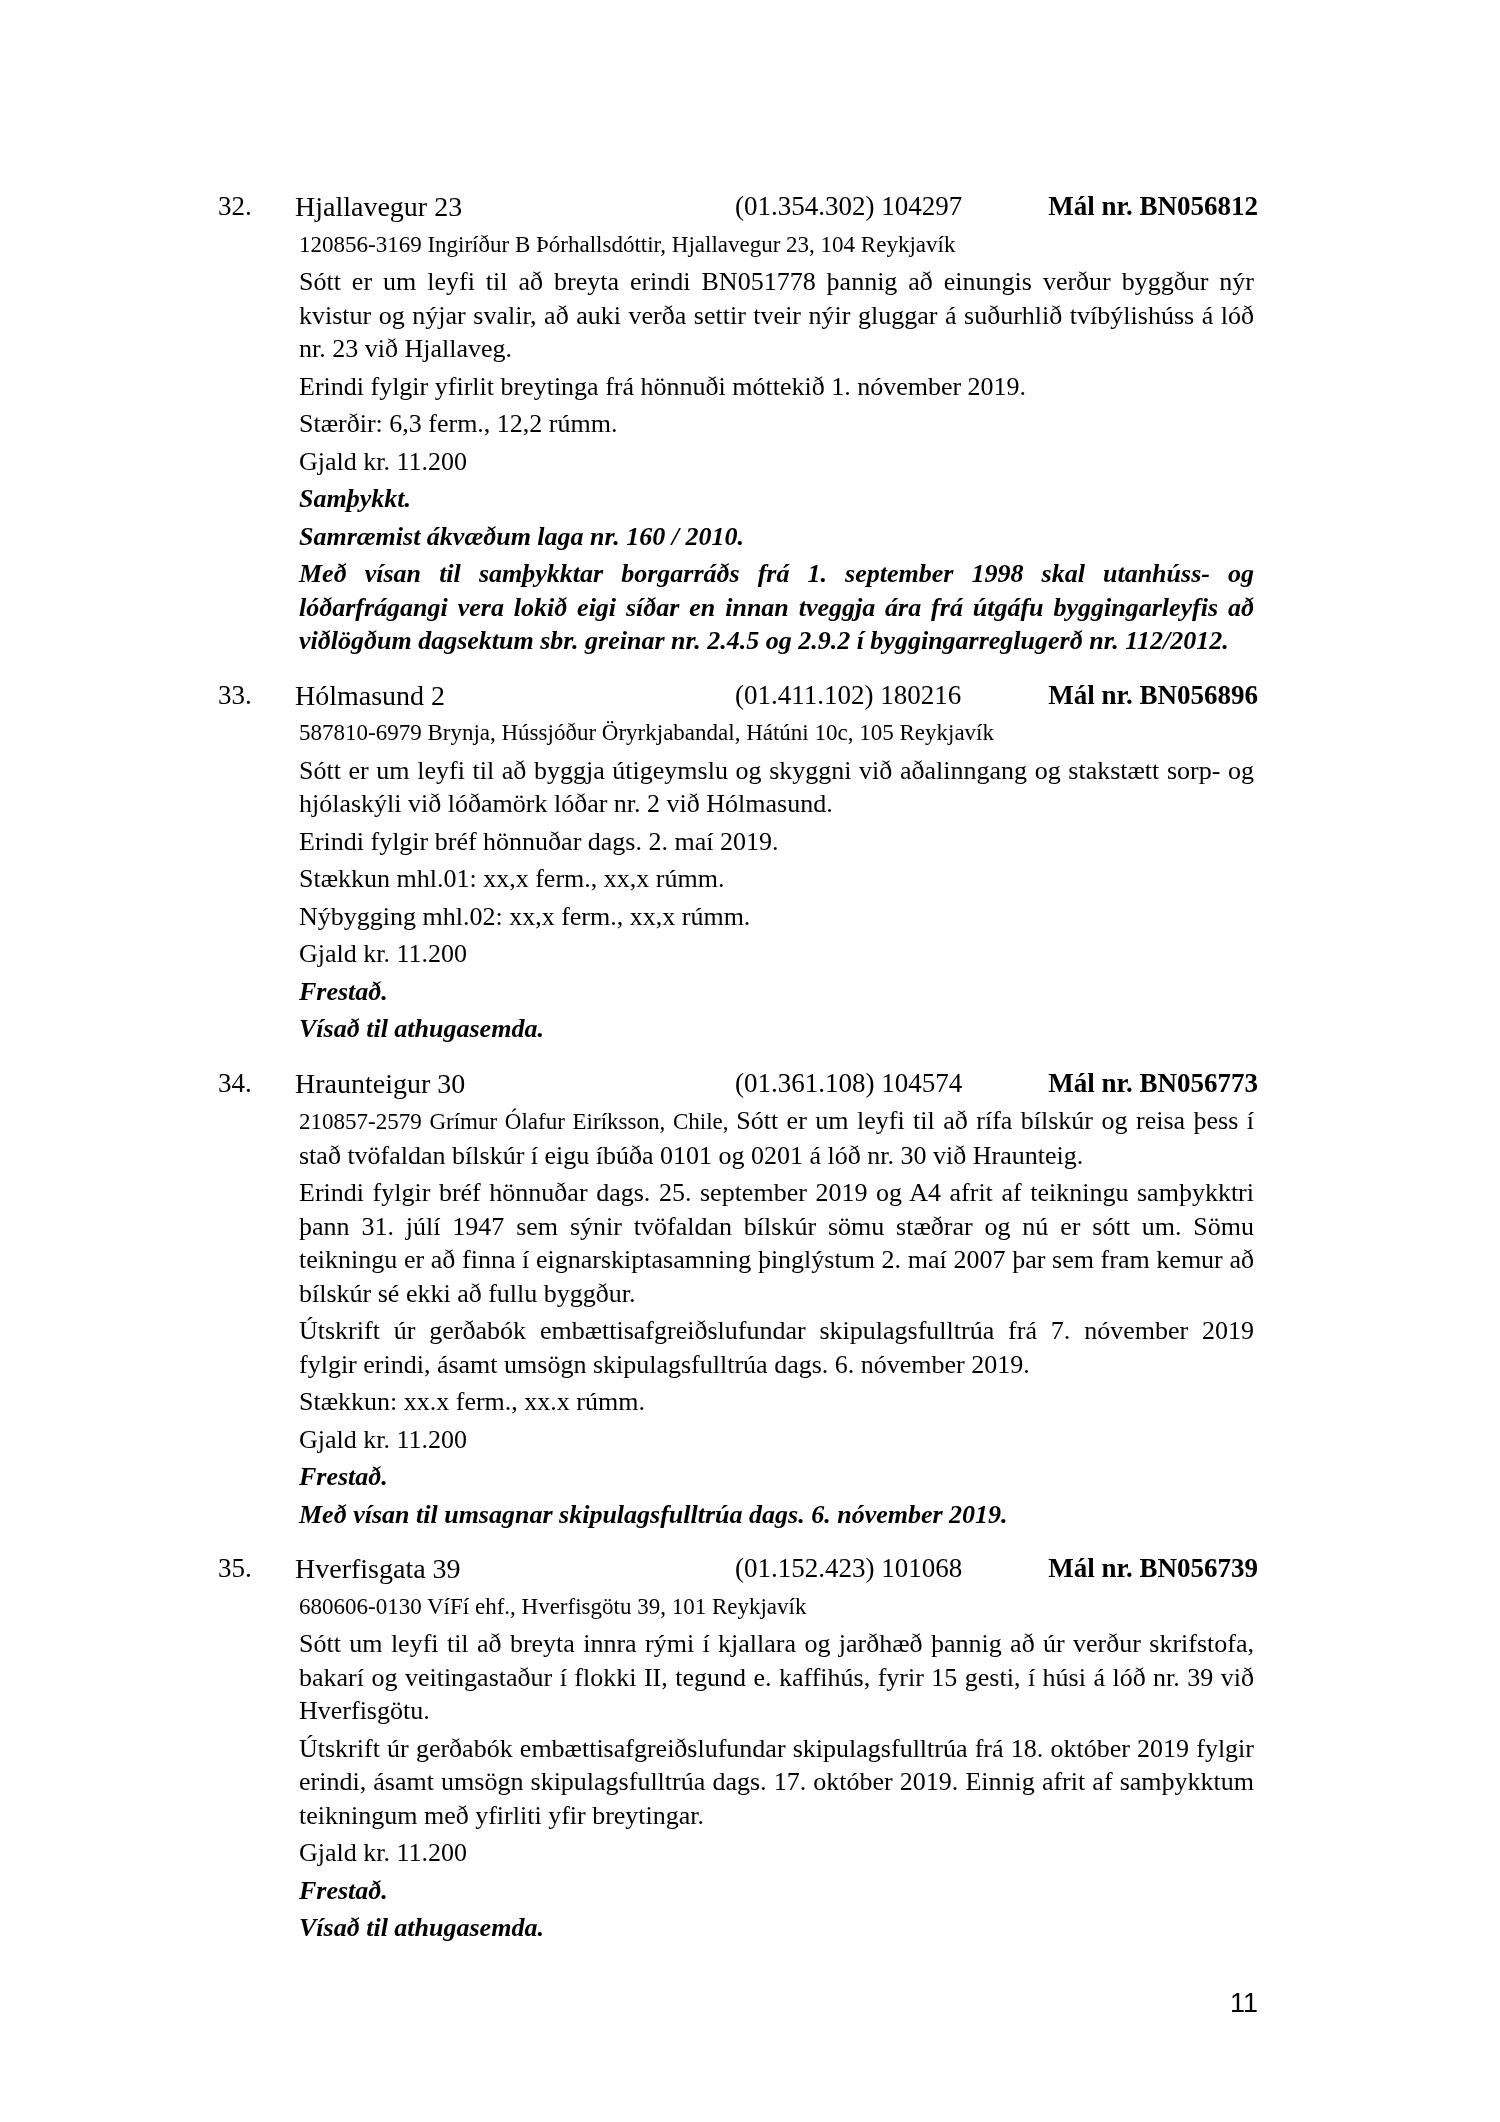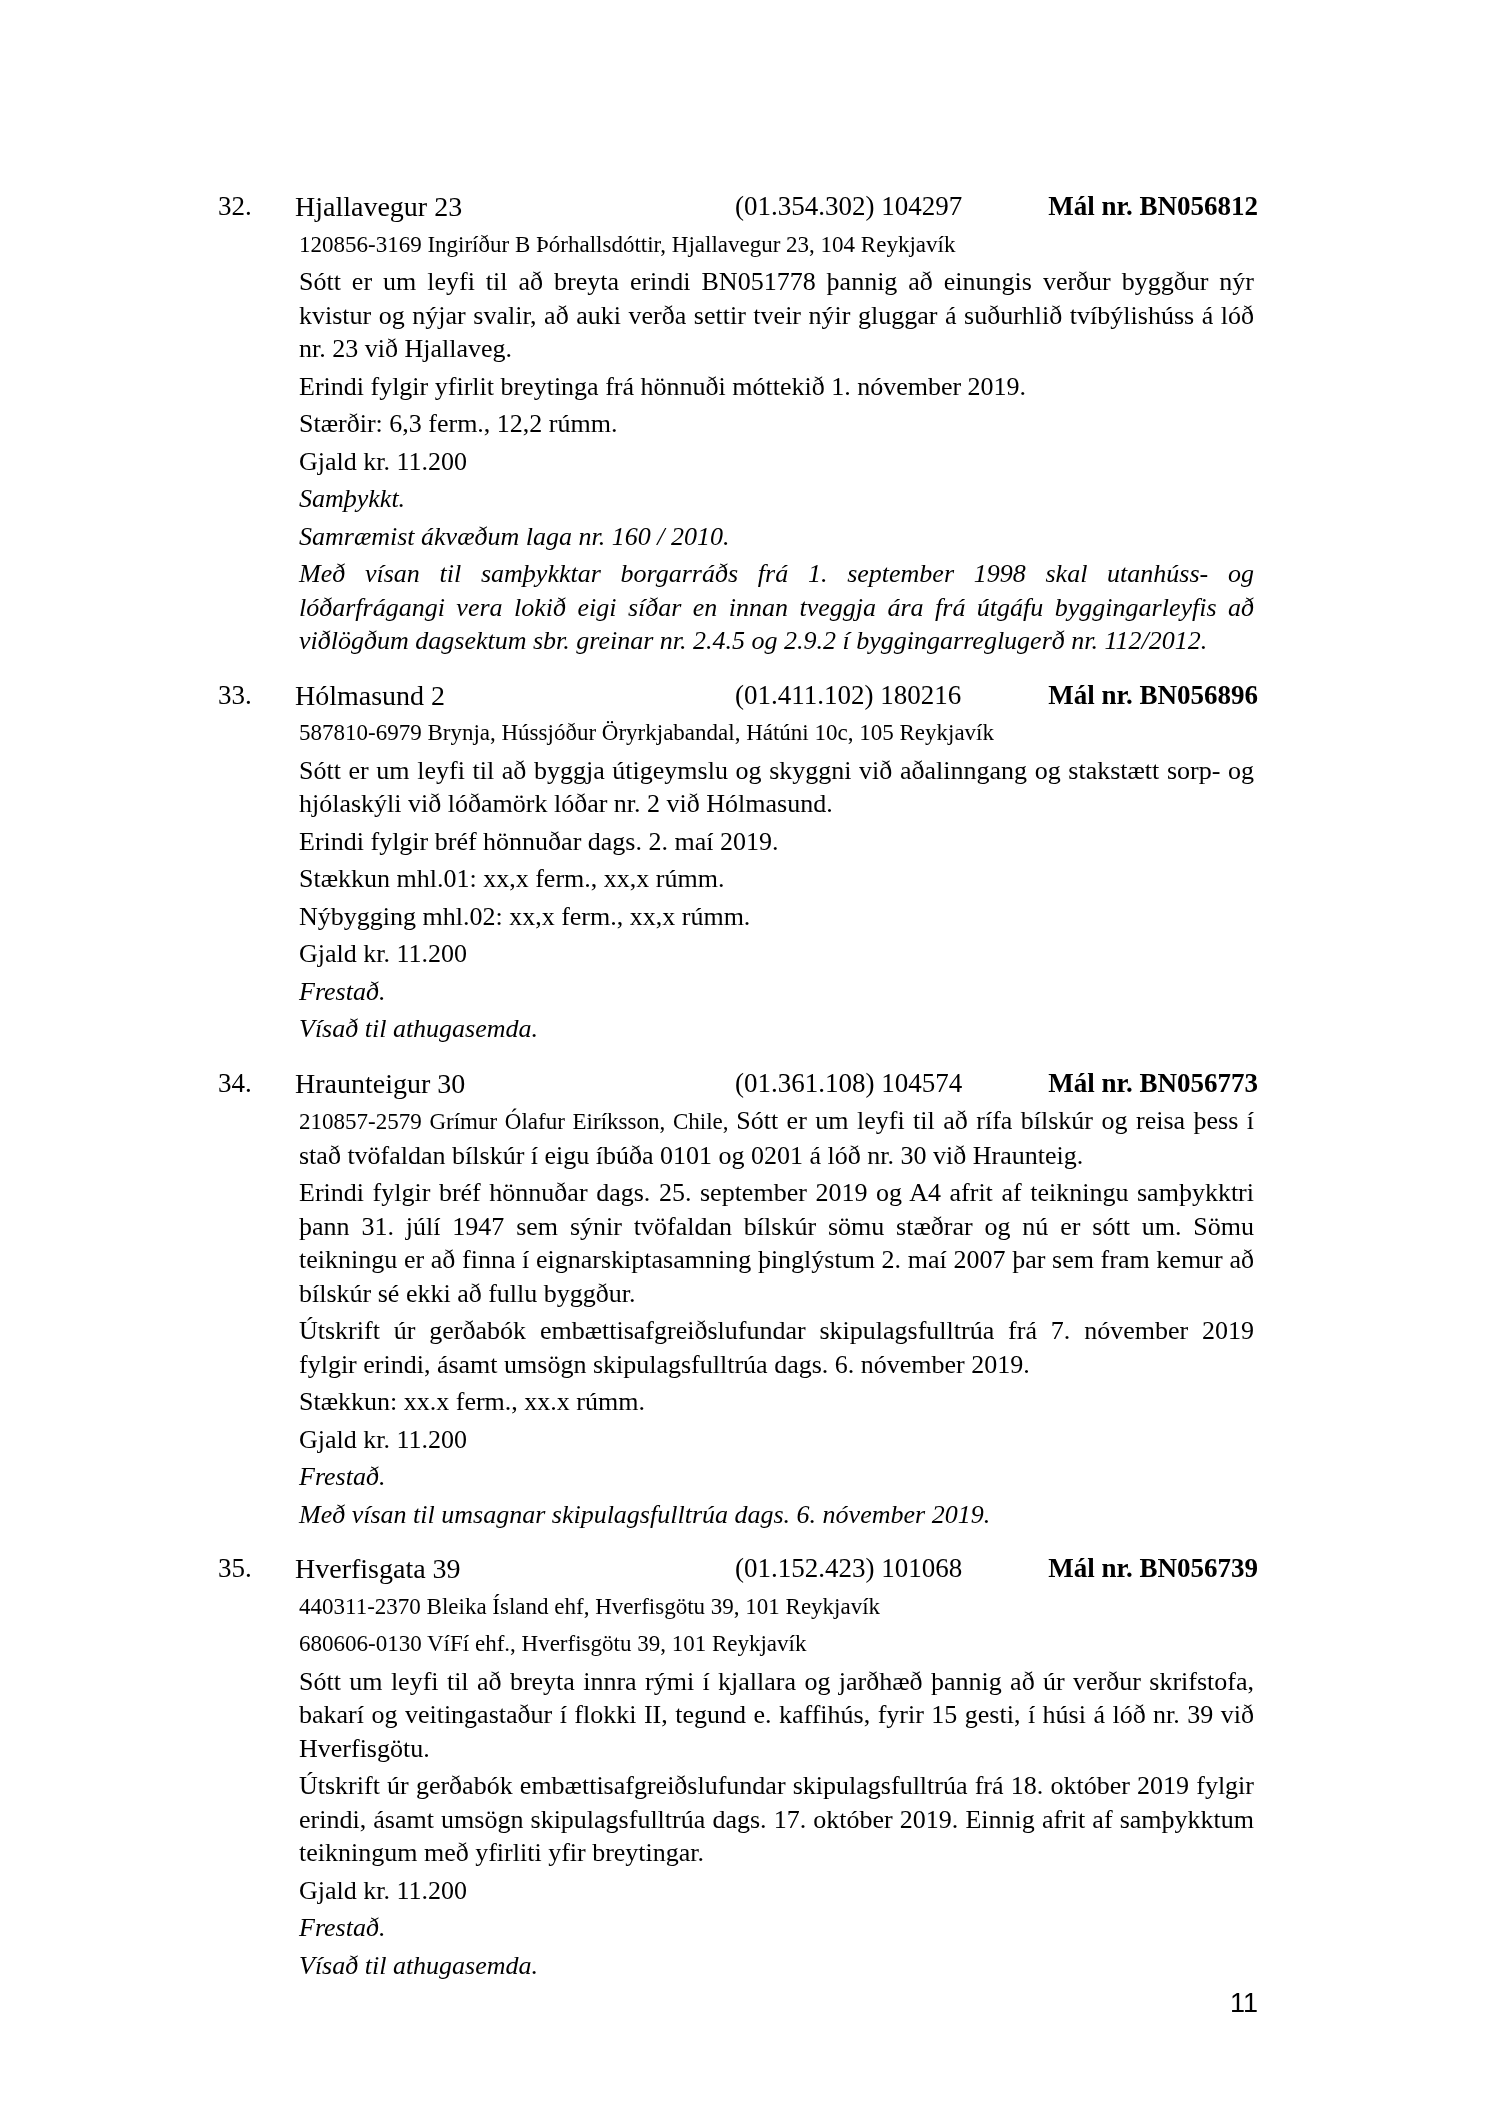--- a/index.html
+++ b/index.html
@@ -66,20 +66,21 @@
   }
   .small {
     font-size: 23px;
   }
   .just {
     text-align: justify;
     text-justify: inter-word;
   }
   .it {
     font-style: italic;
+    font-weight: bold;
   }
   .footer {
     position: absolute;
     top: 1988px;
     left: 218px;
     width: 1040px;
     text-align: right;
     font-family: "Liberation Sans", sans-serif;
     font-size: 27px;
   }
@@ -146,21 +147,20 @@
   </div>
 
   <div class="item">
     <div class="num">35.</div>
     <div class="content">
       <div class="hdr">
         <span class="addr">Hverfisgata 39</span>
         <span class="code">(01.152.423) 101068</span>
         <span class="case">Mál nr. BN056739</span>
       </div>
-      <p class="p small">440311-2370 Bleika Ísland ehf, Hverfisgötu 39, 101 Reykjavík</p>
       <p class="p small">680606-0130 VíFí ehf., Hverfisgötu 39, 101 Reykjavík</p>
       <p class="p just">Sótt um leyfi til að breyta innra rými í kjallara og jarðhæð þannig að úr verður skrifstofa, bakarí og veitingastaður í flokki II, tegund e. kaffihús, fyrir 15 gesti, í húsi á lóð nr. 39 við Hverfisgötu.</p>
       <p class="p just">Útskrift úr gerðabók embættisafgreiðslufundar skipulagsfulltrúa frá 18. október 2019 fylgir erindi, ásamt umsögn skipulagsfulltrúa dags. 17. október 2019. Einnig afrit af samþykktum teikningum með yfirliti yfir breytingar.</p>
       <p class="p">Gjald kr. 11.200</p>
       <p class="p it">Frestað.</p>
       <p class="p it">Vísað til athugasemda.</p>
     </div>
   </div>
 
 </div>

